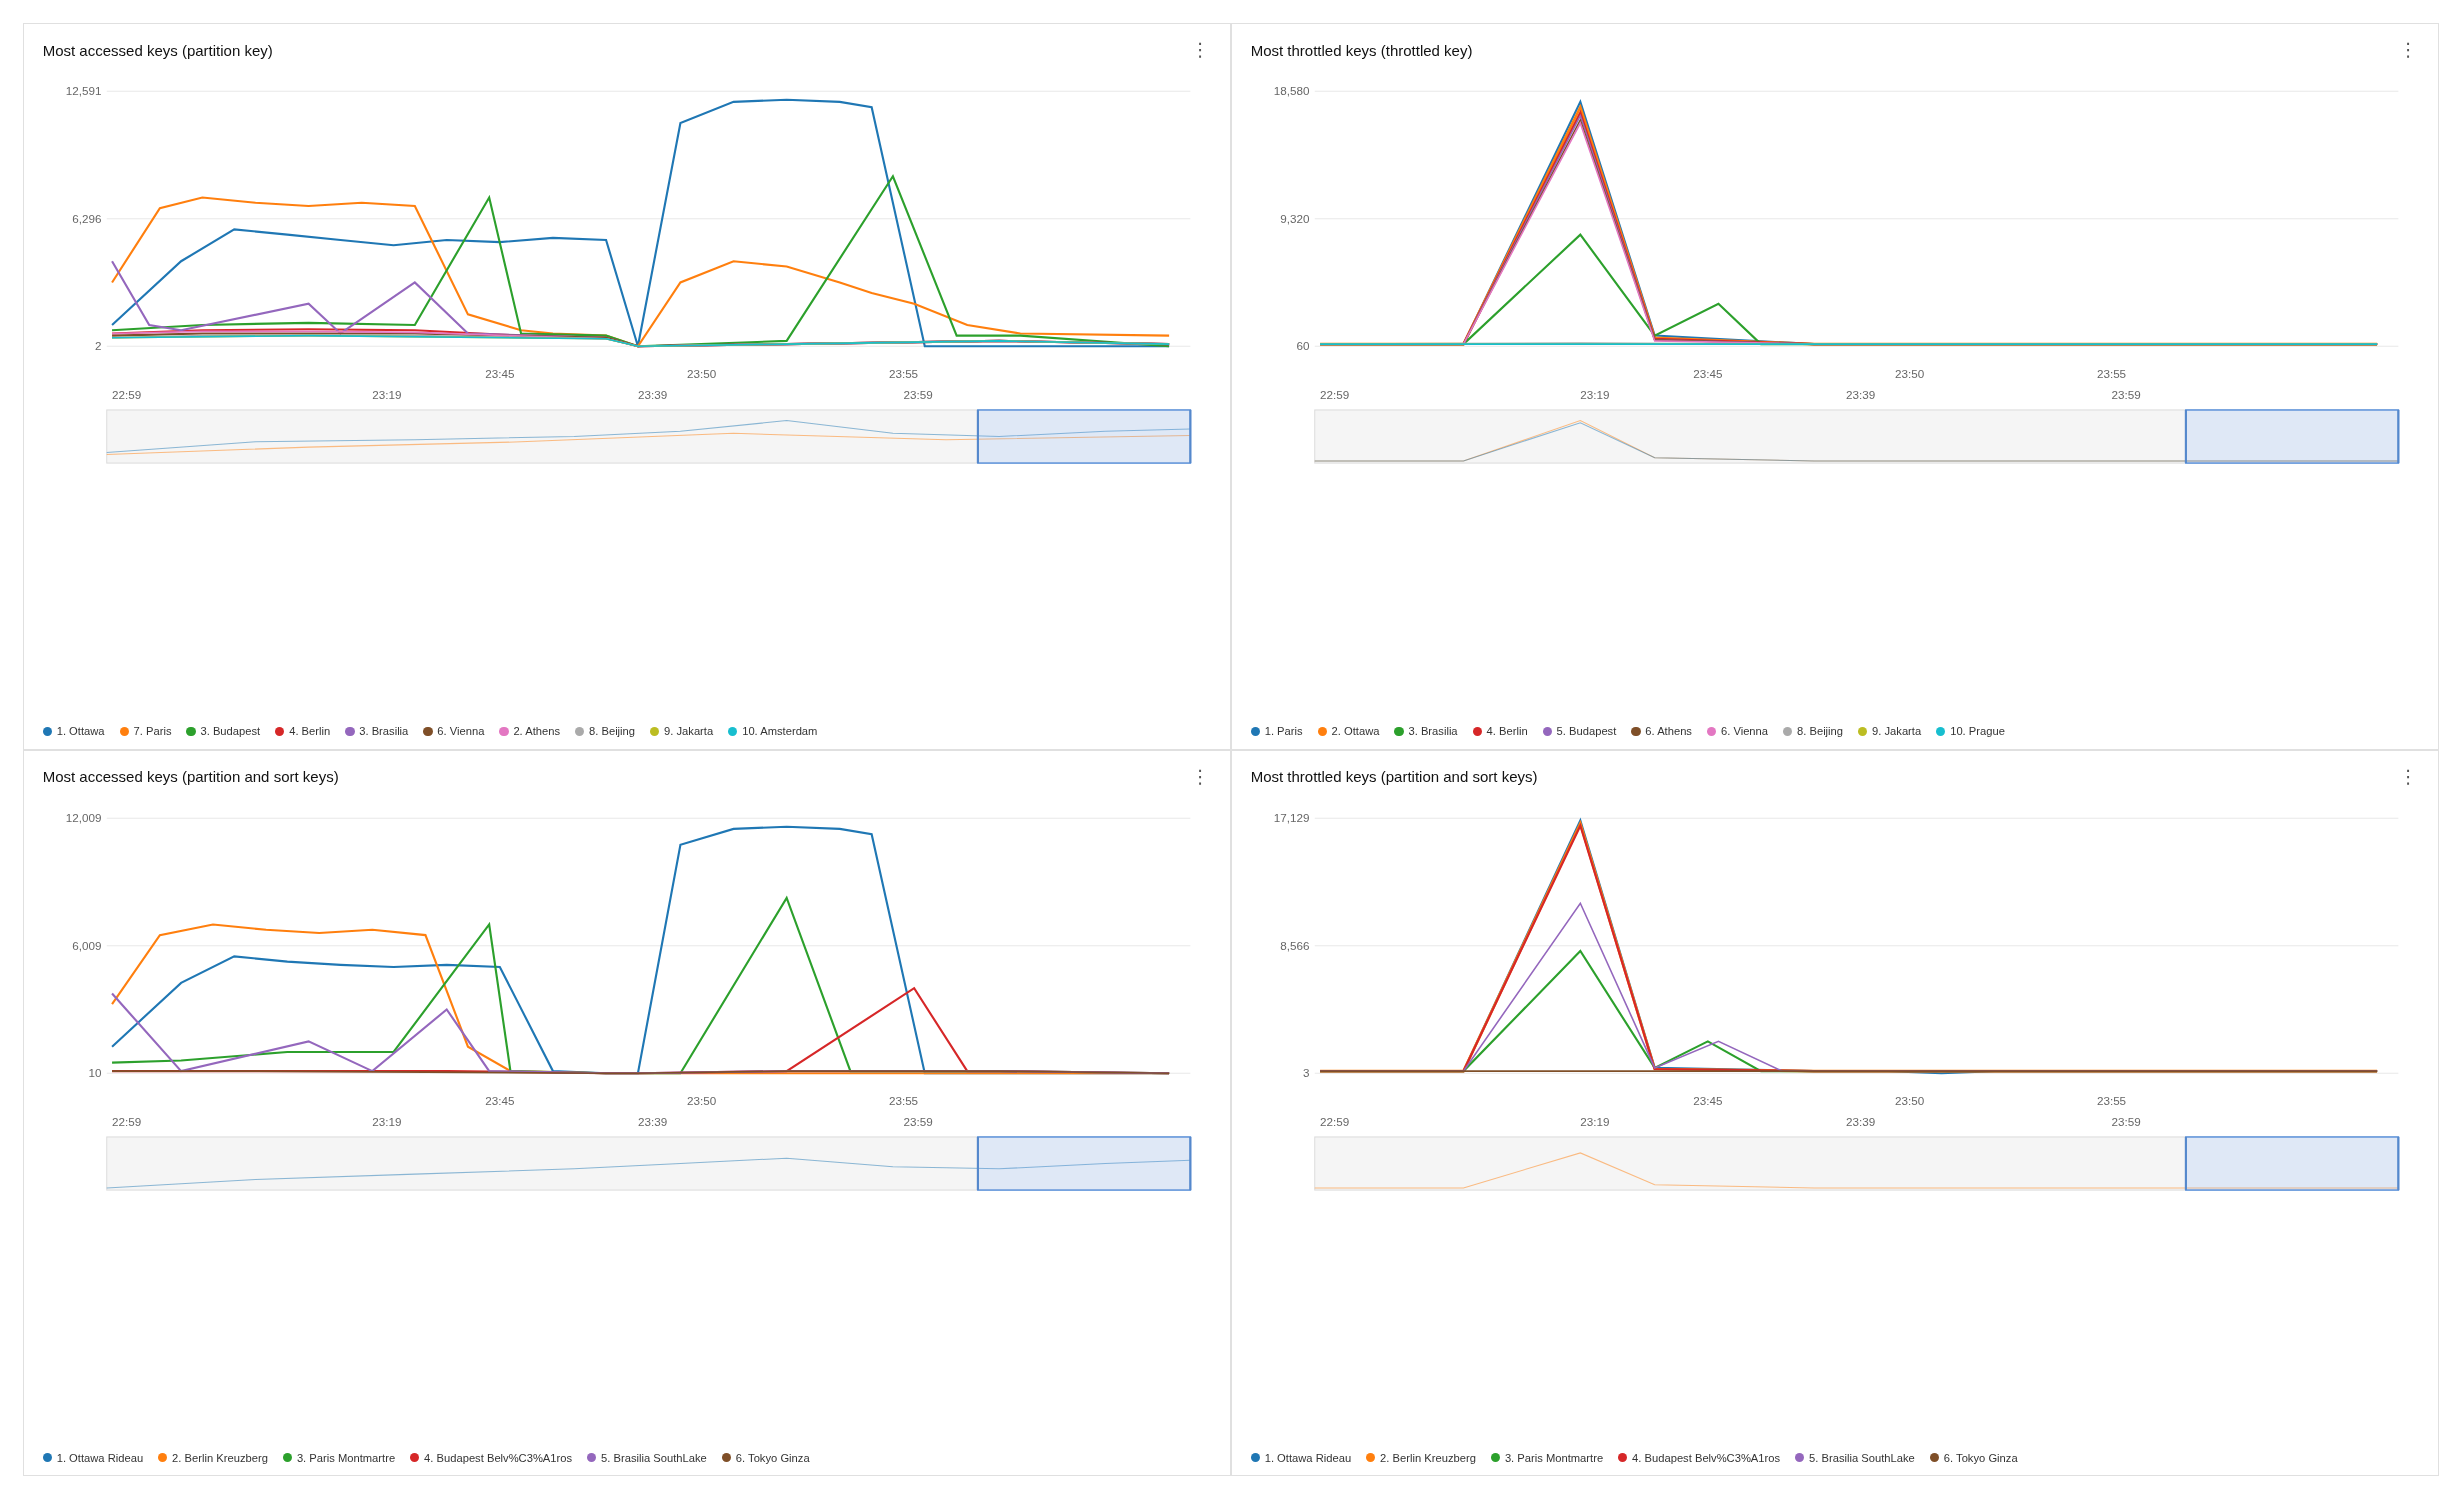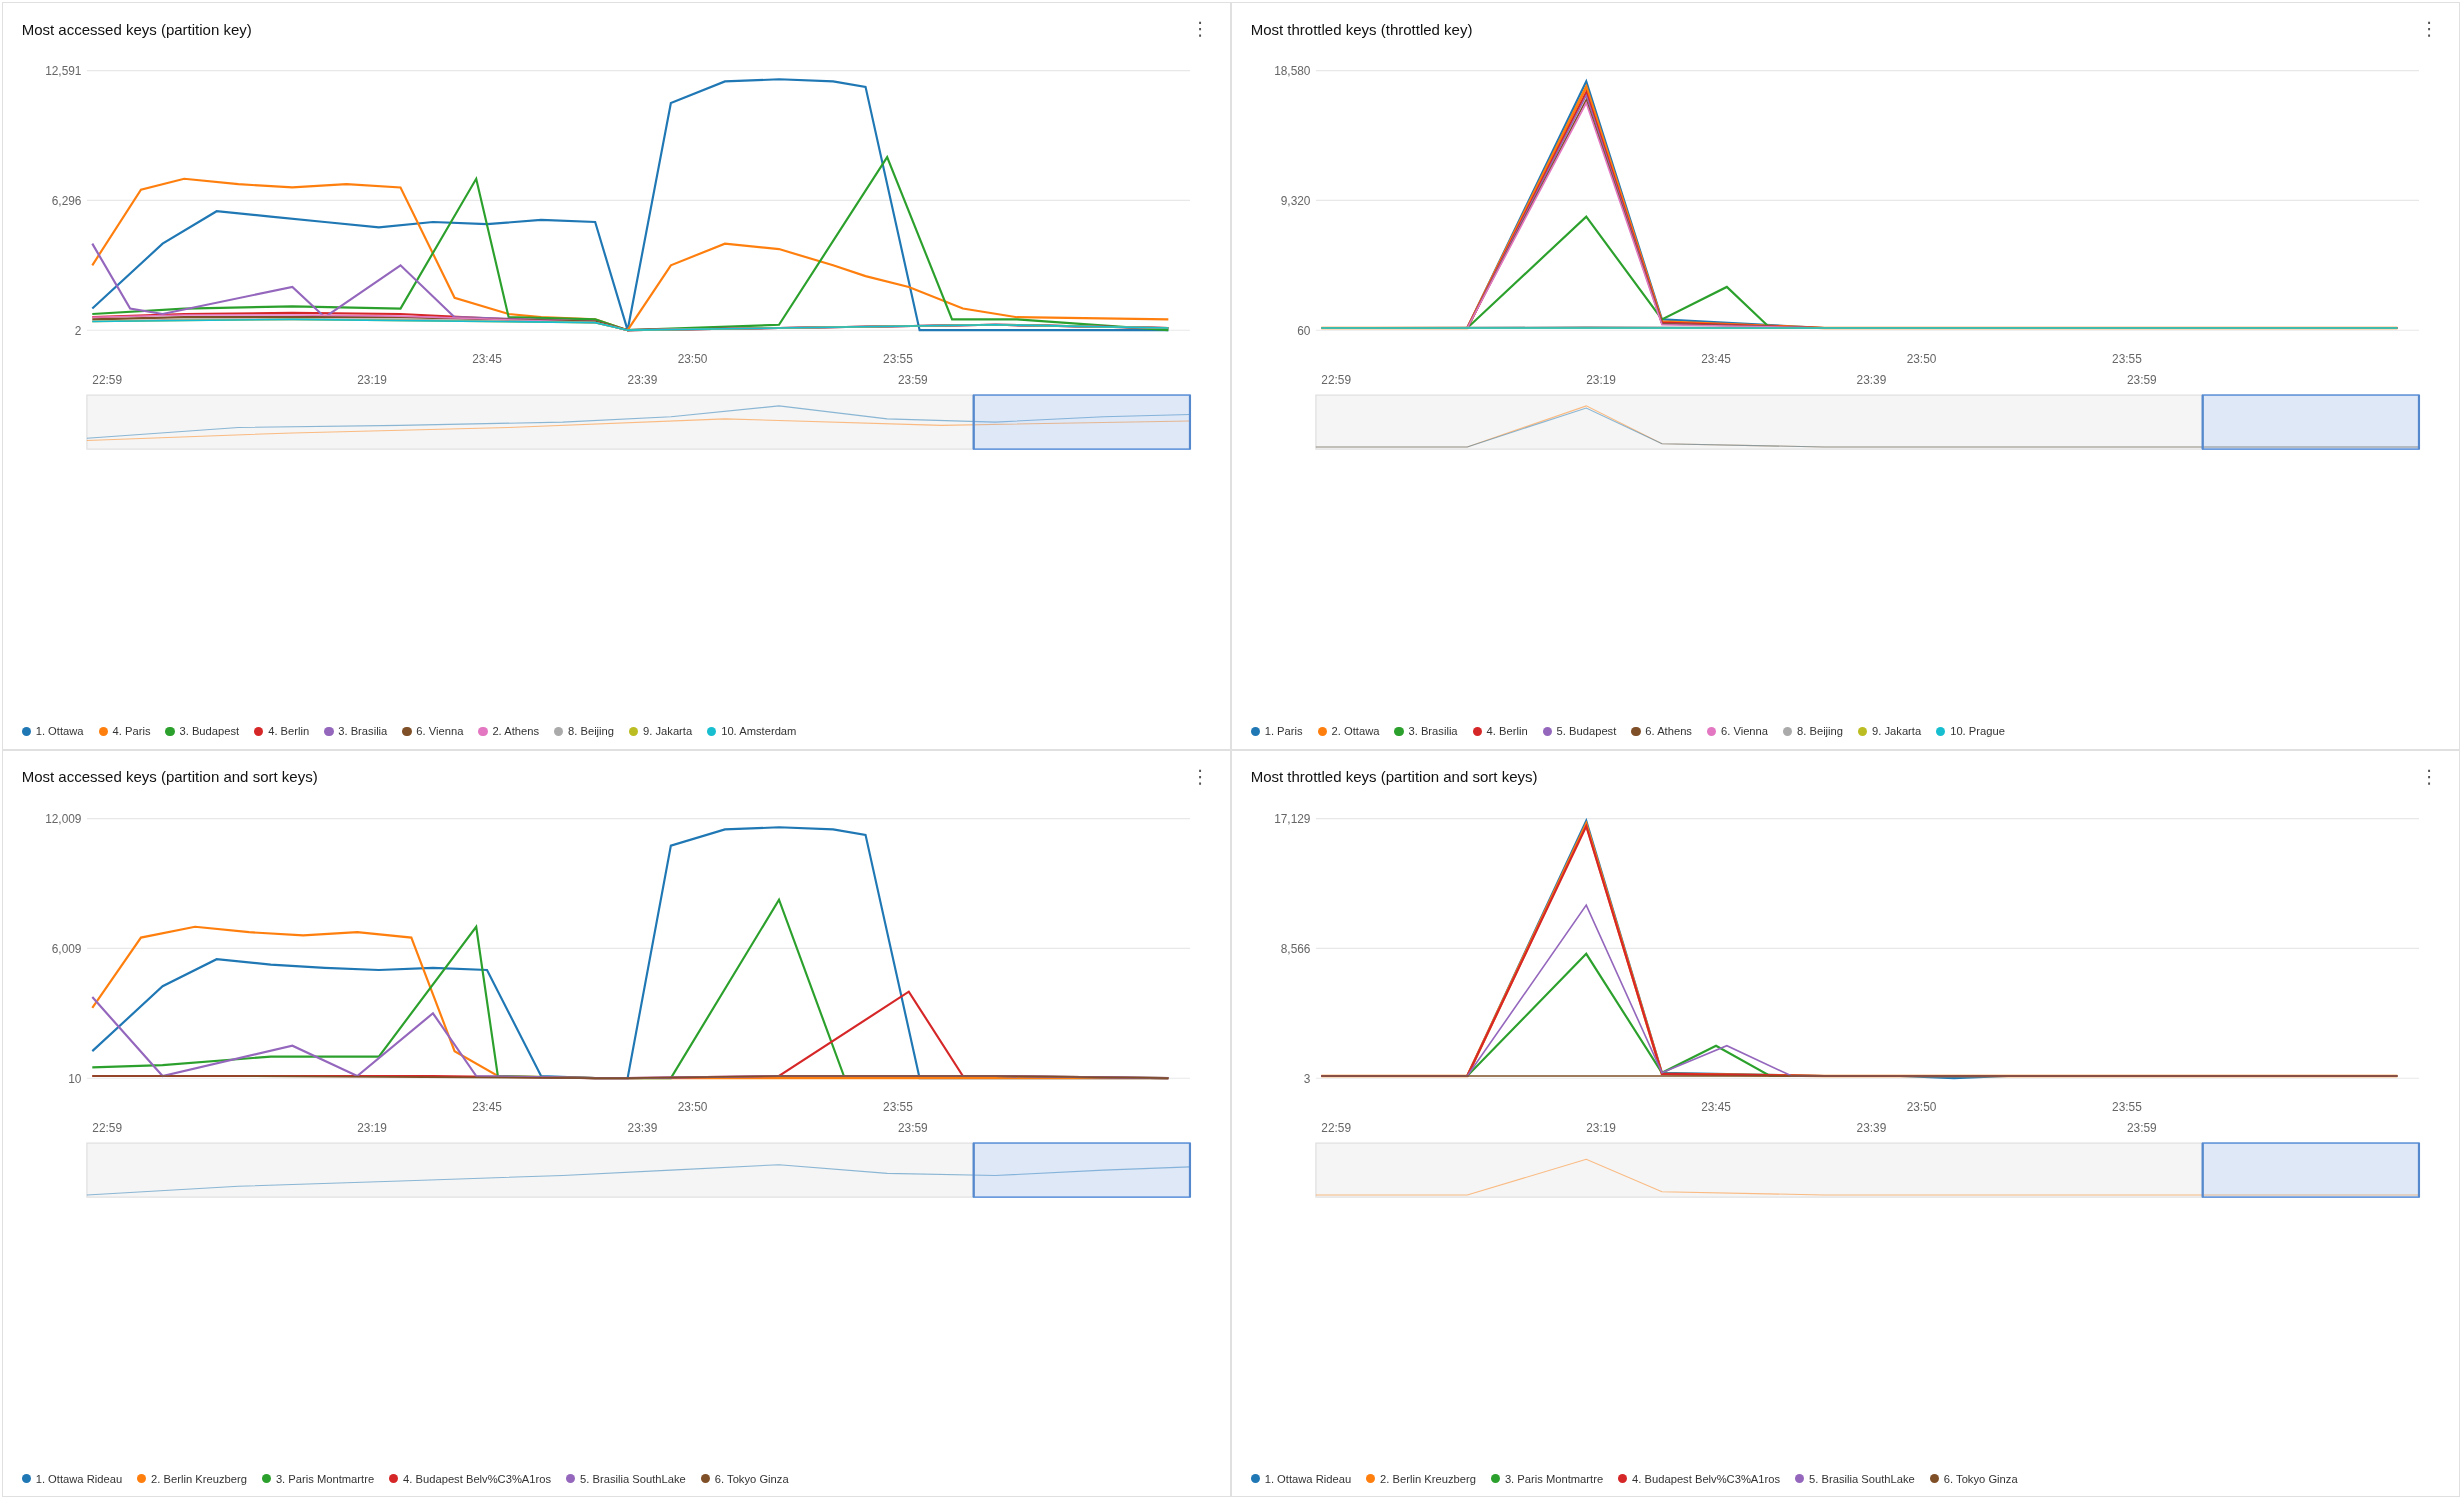--- a/index.html
+++ b/index.html
@@ -8,21 +8,21 @@
       font-family: -apple-system, BlinkMacSystemFont, "Segoe UI", Arial, sans-serif;
       font-size: 12px;
       color: #333;
     }
     .dashboard {
       display: grid;
       grid-template-columns: 1fr 1fr;
       grid-template-rows: 1fr 1fr;
       width: 2462px;
       height: 1499px;
-      padding: 2px;
+      padding: 23px;
       gap: 0;
     }
     .chart-panel {
       border: 0.9px solid #e0e0e0;
       padding: 15px 18.7px 11.2px 18.7px;
       display: flex;
       flex-direction: column;
       background: #fff;
     }
     .panel-header {
@@ -134,21 +134,21 @@
           <line x1="1080" y1="320" x2="1080" y2="370" stroke="#5588cc" stroke-width="2"></line>
         </svg>
       </div>
       <div class="legend">
         <div class="legend-item">
           <div class="legend-dot" style="background:#1f77b4"></div>
           <span>1. Ottawa</span>
         </div>
         <div class="legend-item">
           <div class="legend-dot" style="background:#ff7f0e"></div>
-          <span>4. Paris</span>
+          <span>7. Paris</span>
         </div>
         <div class="legend-item">
           <div class="legend-dot" style="background:#2ca02c"></div>
           <span>3. Budapest</span>
         </div>
         <div class="legend-item">
           <div class="legend-dot" style="background:#d62728"></div>
           <span>4. Berlin</span>
         </div>
         <div class="legend-item">

